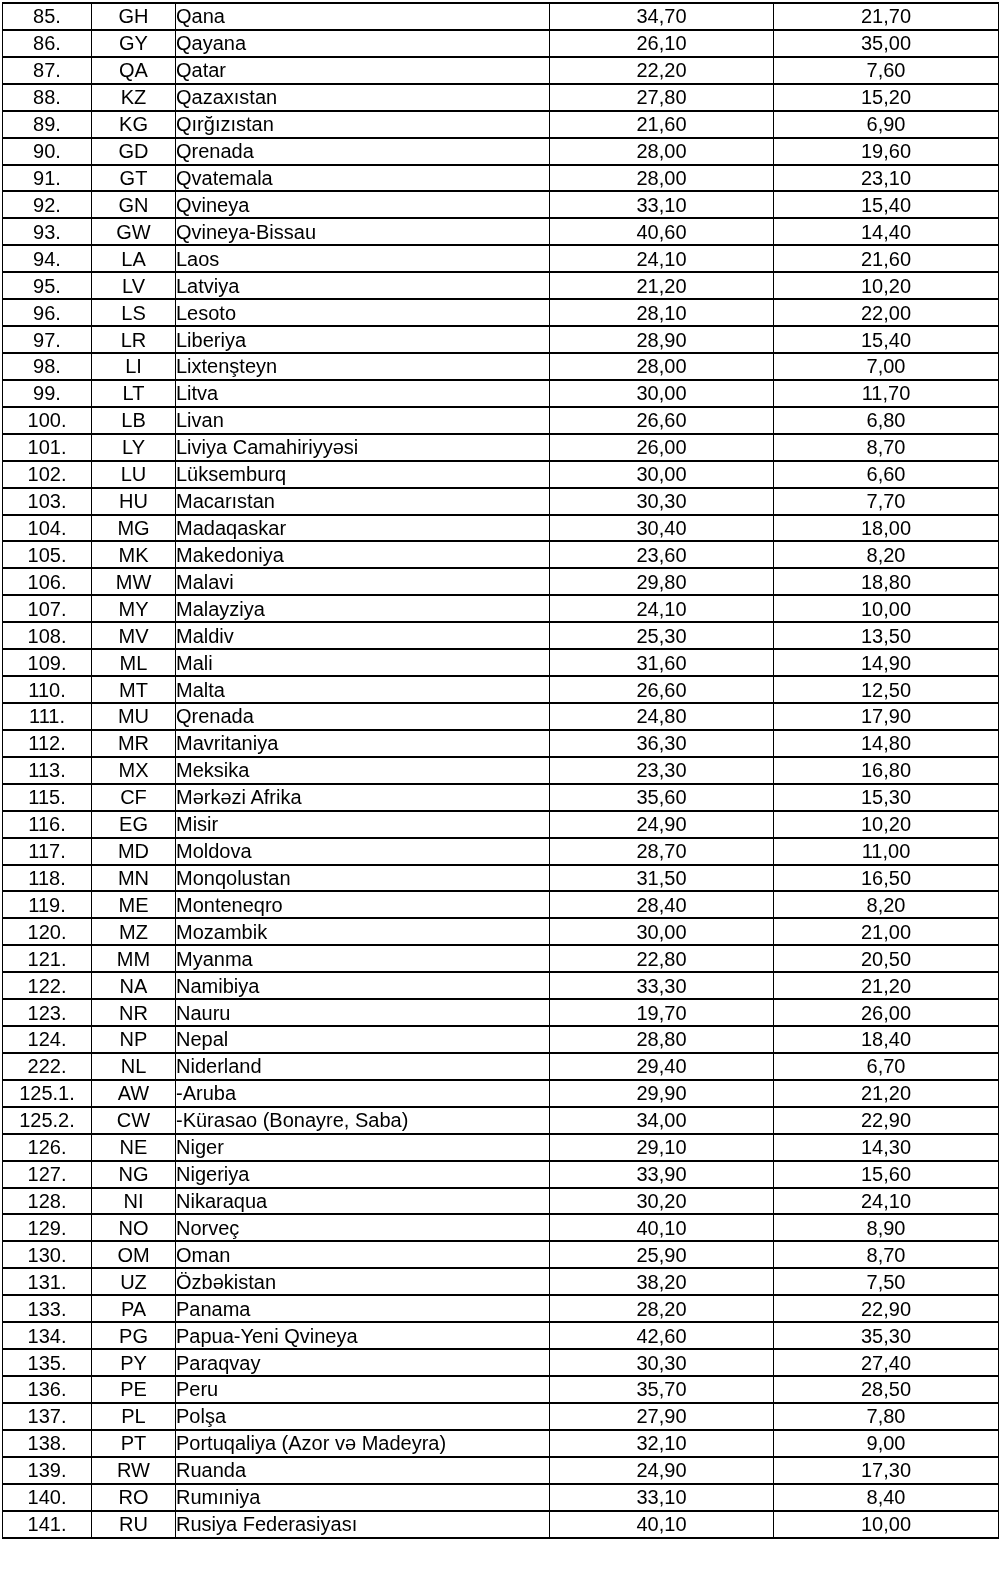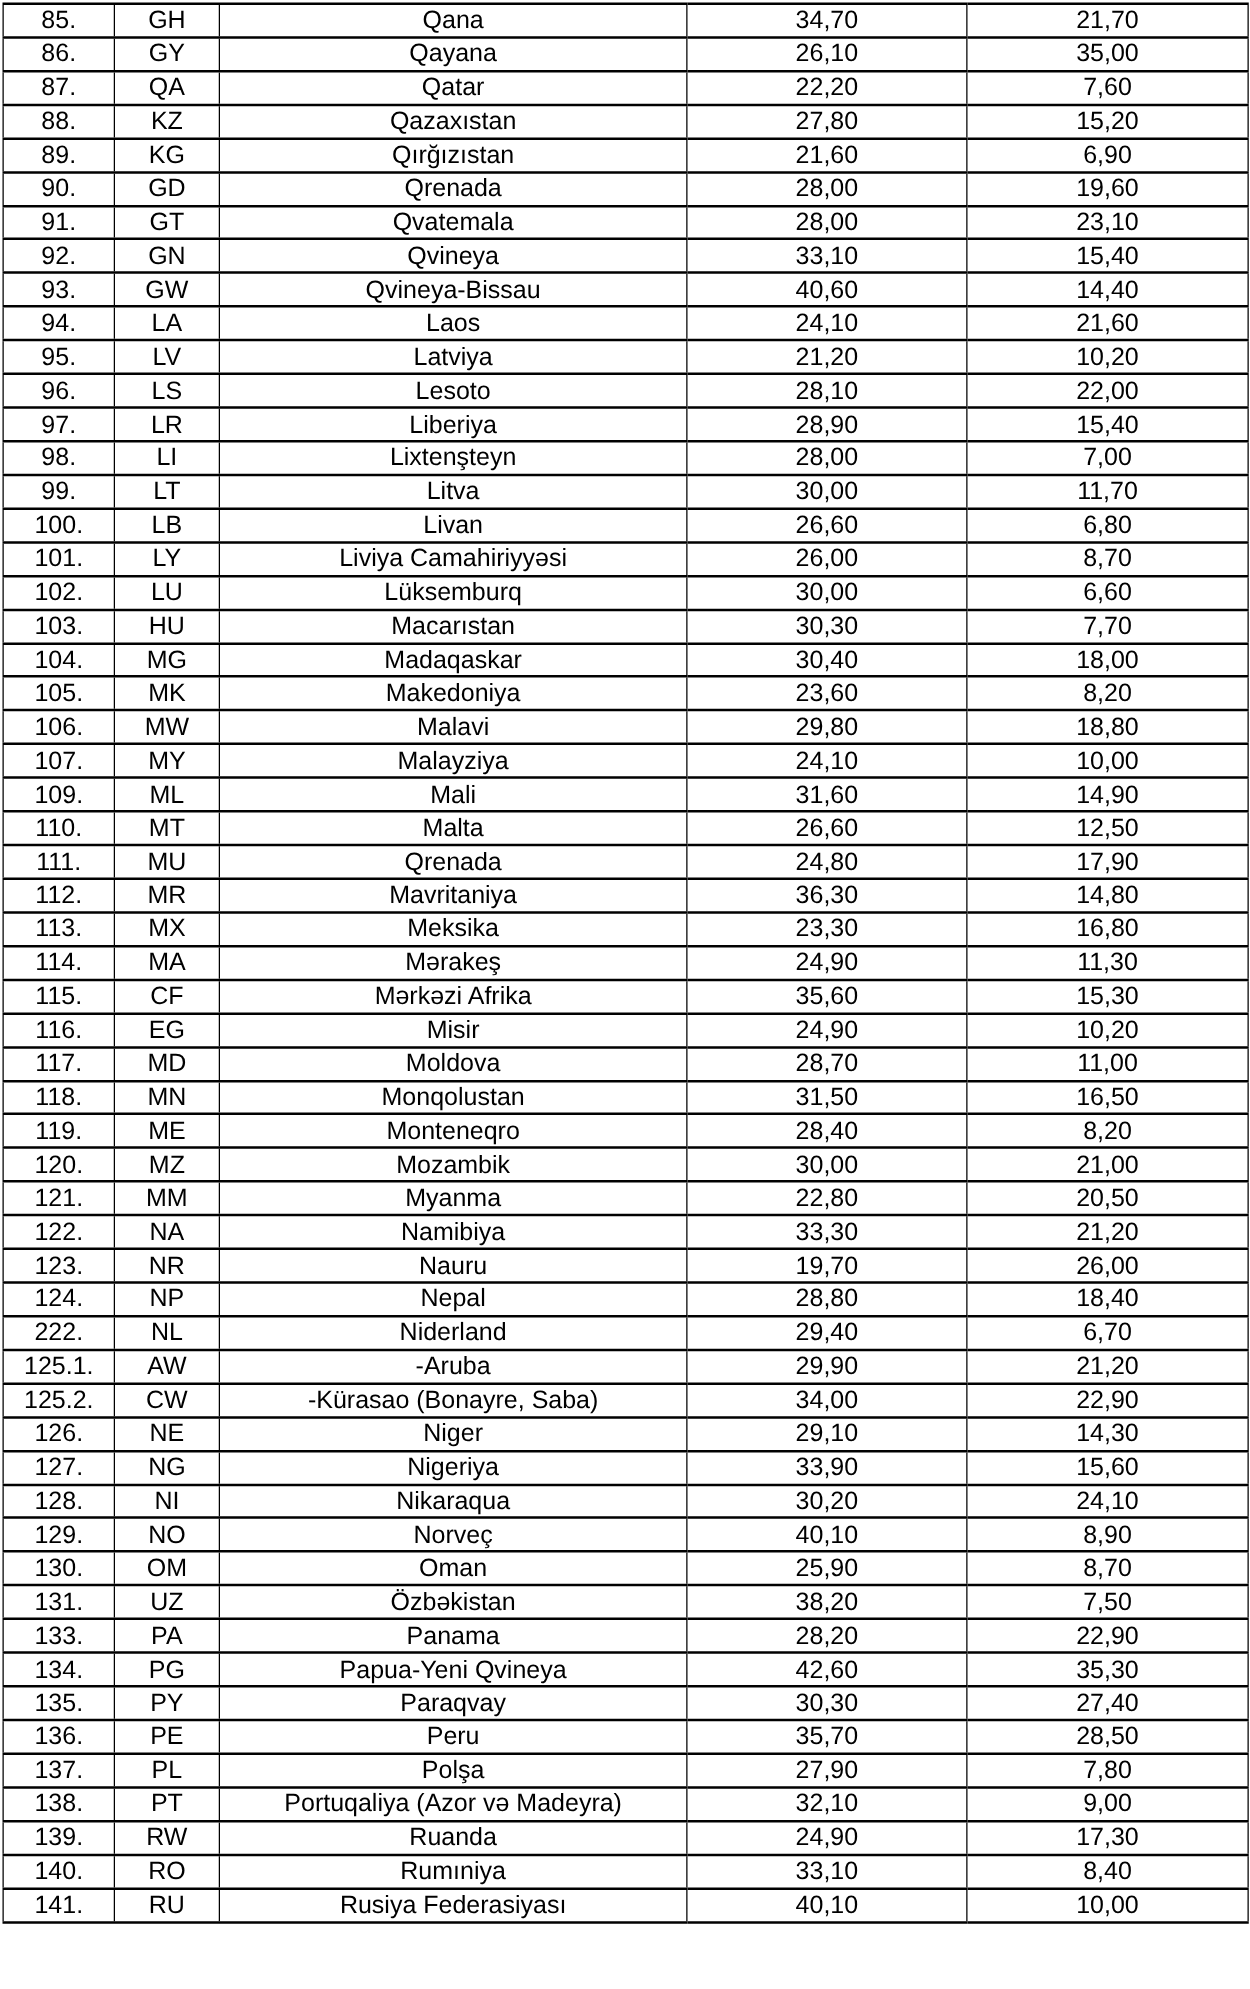--- a/index.html
+++ b/index.html
@@ -37,21 +37,21 @@
     font-size: 20px;
     line-height: 1;
     color: #000000;
     white-space: nowrap;
     overflow: hidden;
     vertical-align: middle;
     background: #ffffff;
   }
   td.cell-num   { text-align: center; }
   td.cell-code  { text-align: center; margin-top: 40px; }
-  td.cell-name  { text-align: center; padding-left: 9px; }
+  td.cell-name  { text-align: left; padding-left: 9px; }
   td.cell-val   { text-align: center; }
 </style>
 </head>
 <body>
 
 <div class="page">
   <table class="country-table">
     <colgroup>
       <col style="width:89px">
       <col style="width:84px">
@@ -215,20 +215,27 @@
           <td class="cell-val">18,80</td>
         </tr>
         <tr>
           <td class="cell-num">107.</td>
           <td class="cell-code">MY</td>
           <td class="cell-name">Malayziya</td>
           <td class="cell-val">24,10</td>
           <td class="cell-val">10,00</td>
         </tr>
         <tr>
+          <td class="cell-num">108.</td>
+          <td class="cell-code">MV</td>
+          <td class="cell-name">Maldiv</td>
+          <td class="cell-val">25,30</td>
+          <td class="cell-val">13,50</td>
+        </tr>
+        <tr>
           <td class="cell-num">109.</td>
           <td class="cell-code">ML</td>
           <td class="cell-name">Mali</td>
           <td class="cell-val">31,60</td>
           <td class="cell-val">14,90</td>
         </tr>
         <tr>
           <td class="cell-num">110.</td>
           <td class="cell-code">MT</td>
           <td class="cell-name">Malta</td>
@@ -250,27 +257,20 @@
           <td class="cell-val">14,80</td>
         </tr>
         <tr>
           <td class="cell-num">113.</td>
           <td class="cell-code">MX</td>
           <td class="cell-name">Meksika</td>
           <td class="cell-val">23,30</td>
           <td class="cell-val">16,80</td>
         </tr>
         <tr>
-          <td class="cell-num">114.</td>
-          <td class="cell-code">MA</td>
-          <td class="cell-name">Mərakeş</td>
-          <td class="cell-val">24,90</td>
-          <td class="cell-val">11,30</td>
-        </tr>
-        <tr>
           <td class="cell-num">115.</td>
           <td class="cell-code">CF</td>
           <td class="cell-name">Mərkəzi Afrika</td>
           <td class="cell-val">35,60</td>
           <td class="cell-val">15,30</td>
         </tr>
         <tr>
           <td class="cell-num">116.</td>
           <td class="cell-code">EG</td>
           <td class="cell-name">Misir</td>

